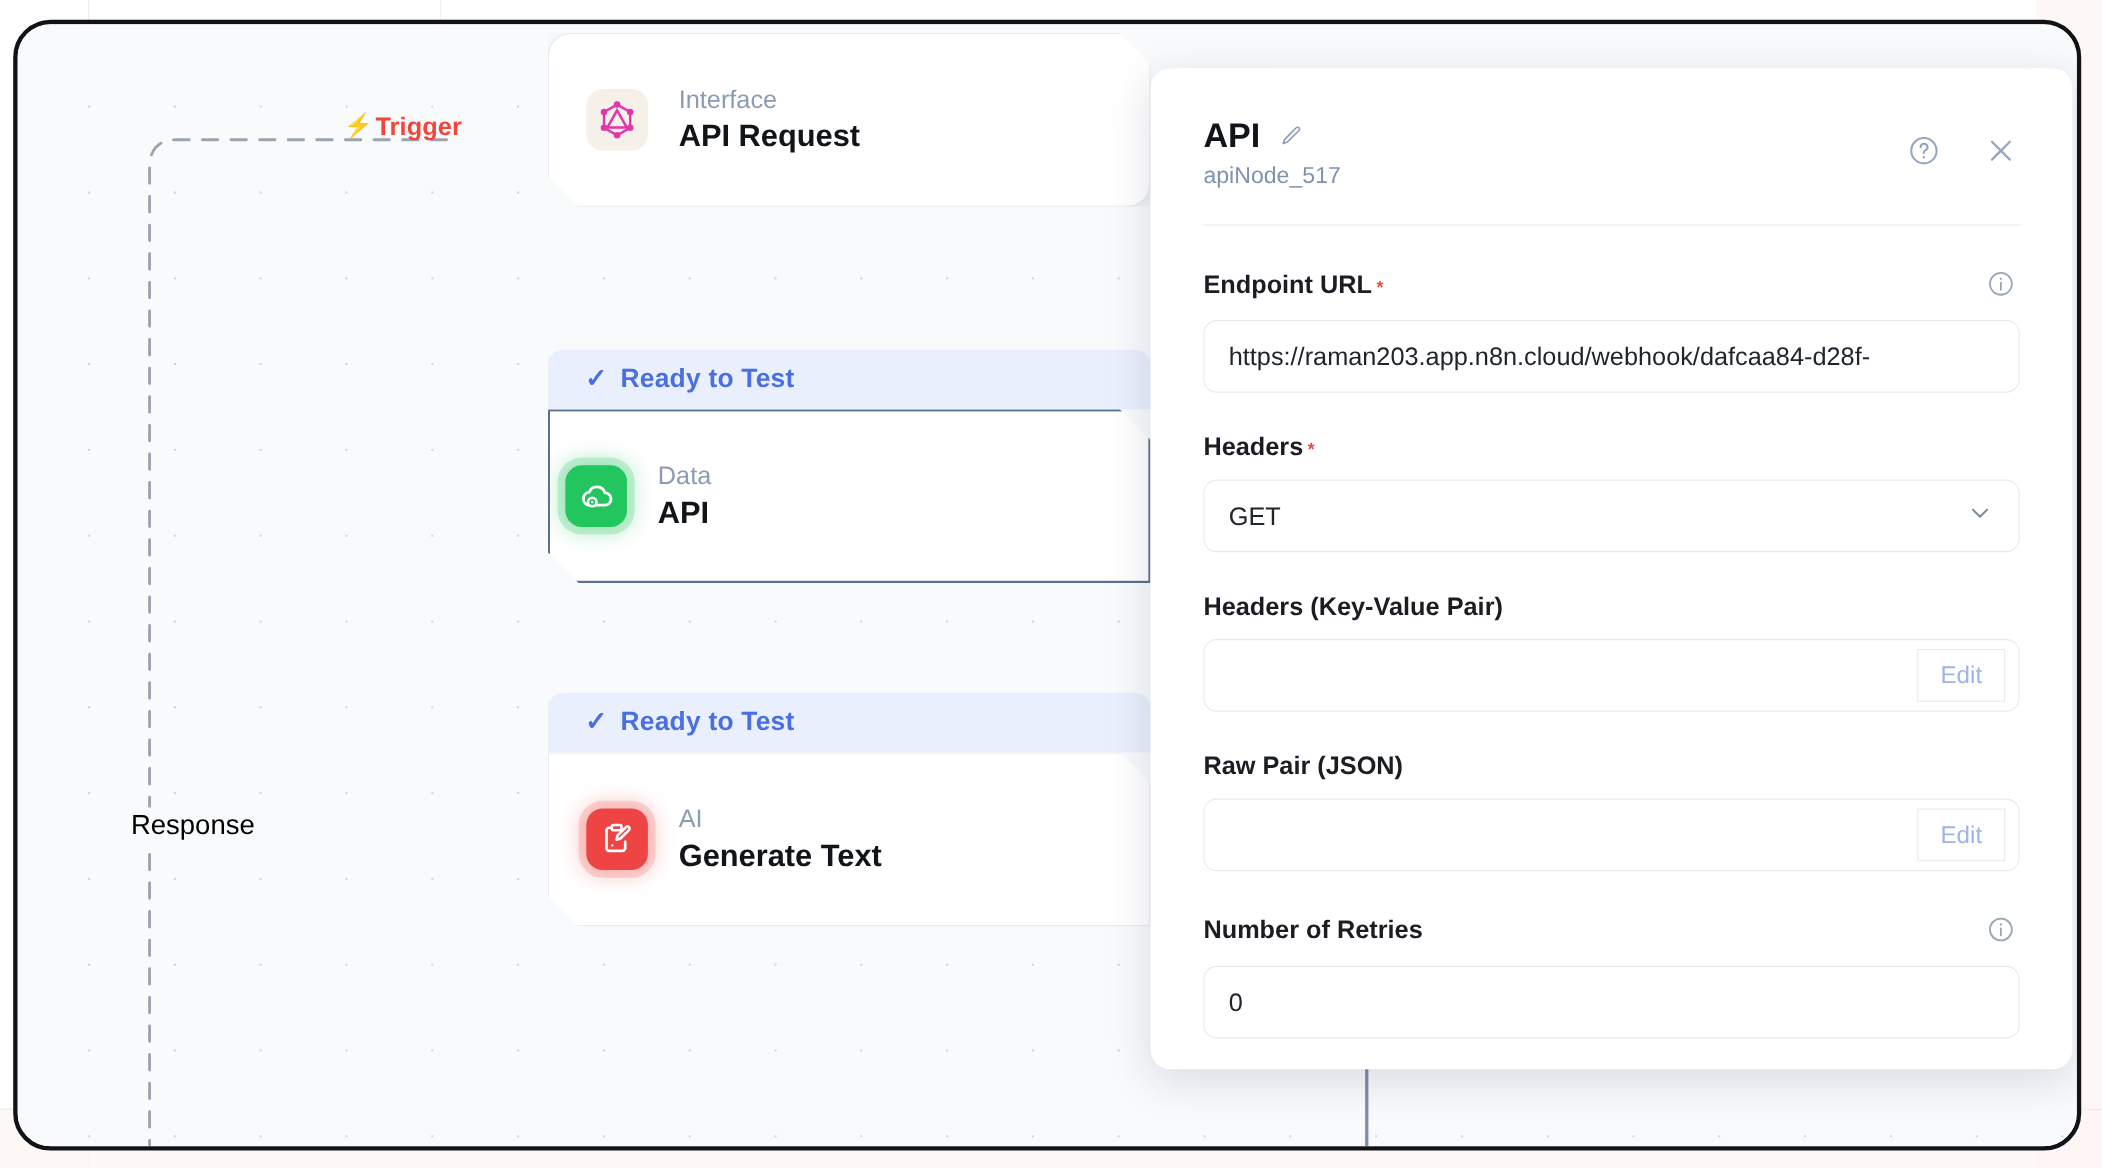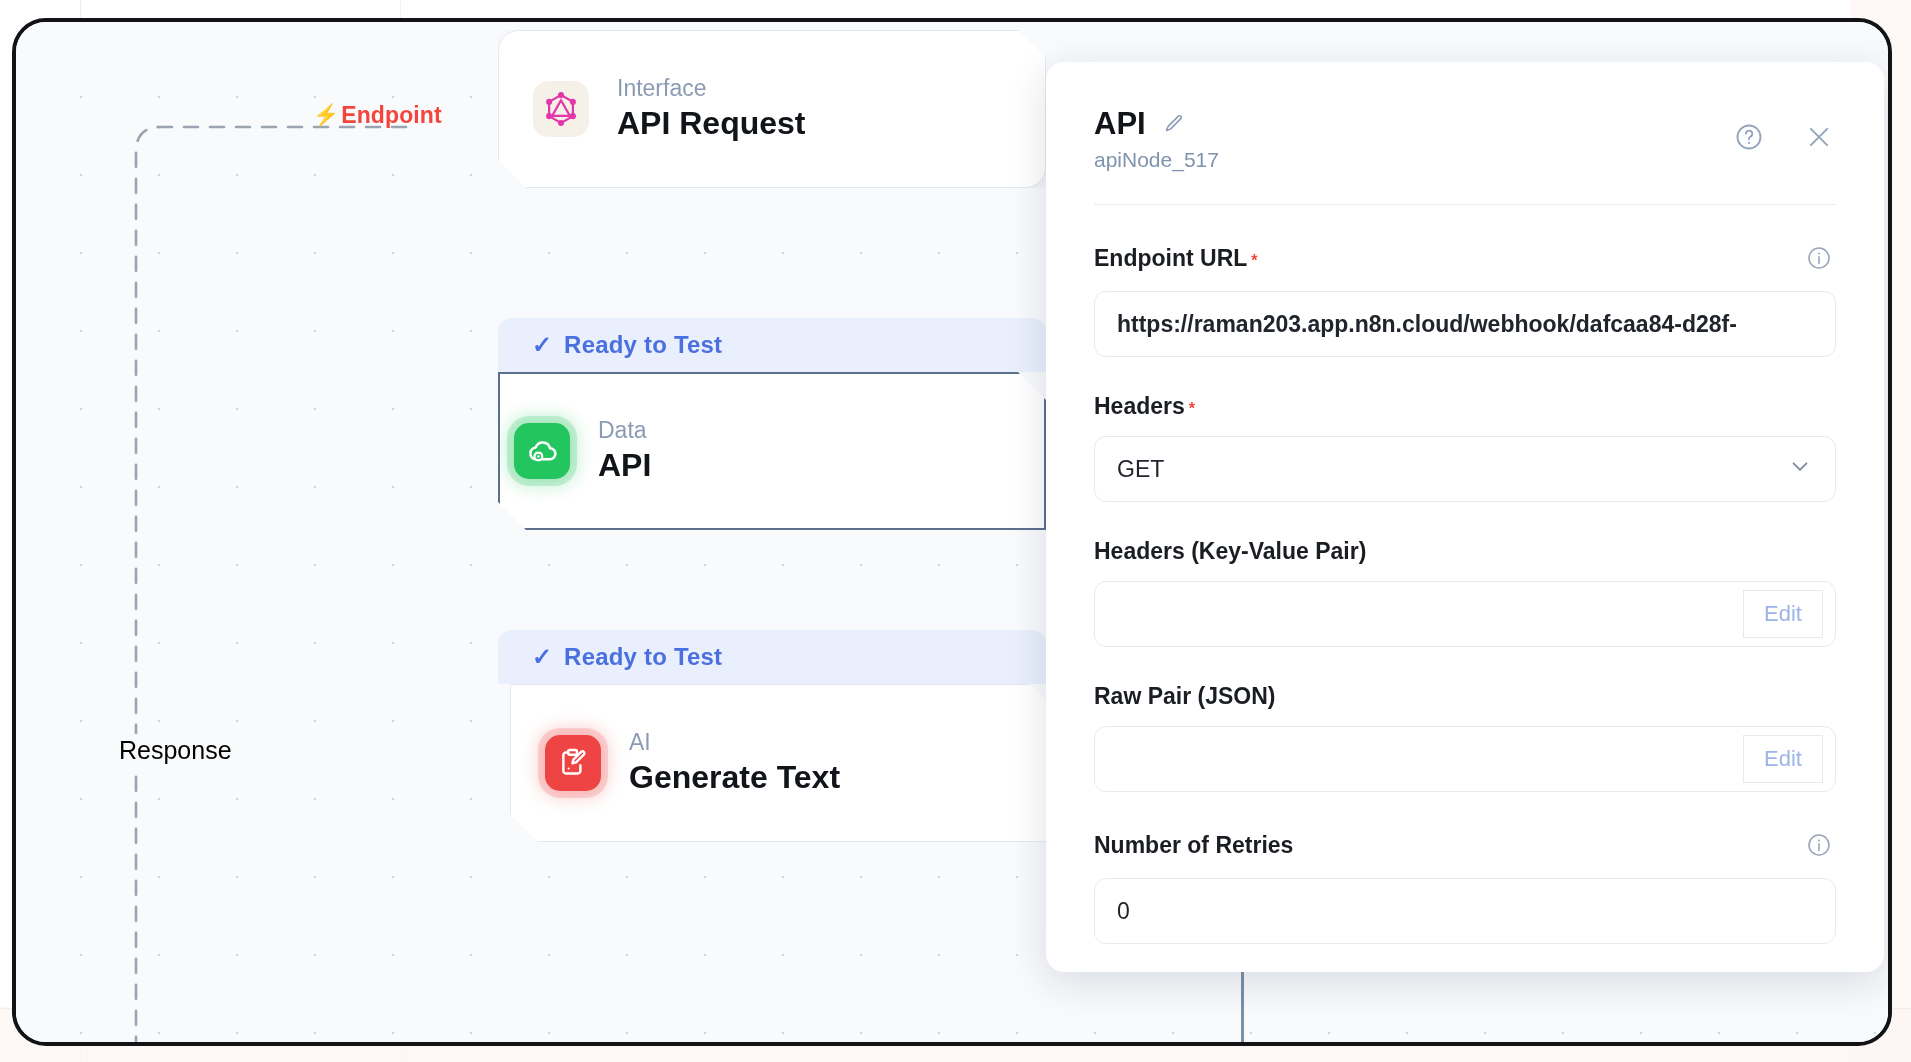--- a/index.html
+++ b/index.html
@@ -69,21 +69,21 @@
   }
   .node-ico{
     width:56px;height:56px;border-radius:15px;
     display:flex;align-items:center;justify-content:center;
     flex:0 0 auto;margin-right:28px;position:relative;
   }
   .node-ico.glow-green{box-shadow:0 0 0 7px rgba(34,197,94,.20), 0 0 18px 6px rgba(34,197,94,.30);}
   .node-ico.glow-red{box-shadow:0 0 0 7px rgba(239,68,68,.18), 0 0 18px 6px rgba(239,68,68,.28);}
   .node-text{display:flex;flex-direction:column;justify-content:center;gap:4px;}
   .node-kind{color:#8b9bb4;font-size:23px;font-weight:400;line-height:1.1;}
-  .node-title{color:#111418;font-size:32px;font-weight:700;line-height:1.15;}
+  .node-title{color:#111418;font-size:28px;font-weight:700;line-height:1.15;}
 
   .ready-badge{
     position:absolute;left:12px;width:548px;height:54px;
     background:#e9effc;border-radius:14px 14px 0 0;
     display:flex;align-items:center;gap:12px;
     padding-left:34px;box-sizing:border-box;
   }
   .ready-badge .chk{color:#4a6fe0;font-size:24px;line-height:1;font-weight:700;}
   .ready-badge .ready-txt{color:#4a6fe0;font-size:24px;font-weight:600;letter-spacing:.2px;}
 
@@ -120,21 +120,21 @@
     font-size:23px;color:#20242b;background:#fff;overflow:hidden;white-space:nowrap;
     position:relative;
   }
   .input.select{justify-content:space-between;}
   .input.with-edit{padding-right:12px;justify-content:flex-end;}
   .edit-btn{
     min-width:78px;height:46px;border:1.5px solid #e6eaf0;border-radius:0;
     display:flex;align-items:center;justify-content:center;
     color:#9db4e8;font-size:22px;font-weight:500;background:#fff;cursor:pointer;
   }
-  .url-text{overflow:hidden;text-overflow:clip;white-space:nowrap;display:block;font-weight:bold;}
+  .url-text{overflow:hidden;text-overflow:clip;white-space:nowrap;display:block;}
 </style>
 </head>
 <body>
 
 <div class="backdrop">
   <div class="hair-v"></div>
   <div class="hair-v2"></div>
   <div class="tint-r"></div>
   <div class="tint-b"></div>
   <div class="hair-h"></div>
@@ -142,21 +142,21 @@
 
 <div class="window">
   <div class="canvas">
 
     <svg class="respond-path" viewBox="0 0 1050 1020">
       <path d="M 390 105 L 145 105 Q 120 105 120 130 L 120 1020" fill="none" stroke="#9aa3af" stroke-width="2.6" stroke-dasharray="14 12" stroke-linecap="round"></path>
     </svg>
 
     <div class="trigger-label">
       <span class="bolt">⚡</span>
-      <span>Endpoint</span>
+      <span>Trigger</span>
     </div>
 
     <div class="response-label">Response</div>
 
     <div class="node-col">
 
       <div class="handle" style="top:166px;"></div>
       <div class="conn-line" style="top:178px;height:110px;"></div>
       <div class="handle" style="top:282px;"></div>
 
@@ -201,21 +201,21 @@
         <div class="node-text">
           <span class="node-kind">Data</span>
           <span class="node-title">API</span>
         </div>
       </div>
 
       <div class="ready-badge" style="top:608px;">
         <span class="chk">✓</span>
         <span class="ready-txt">Ready to Test</span>
       </div>
-      <div class="node-card" style="top:662px;height:158px;margin-left:12px;">
+      <div class="node-card" style="top:662px;height:158px;">
         <div class="node-ico glow-red" style="background:#ef4444;">
           <svg width="34" height="34" viewBox="0 0 24 24" fill="none" stroke="#ffffff" stroke-width="1.7" stroke-linecap="round" stroke-linejoin="round">
             <path d="M8.6 4.6H7a1.8 1.8 0 0 0-1.8 1.8v11.2A1.8 1.8 0 0 0 7 19.4h8.4a1.8 1.8 0 0 0 1.8-1.8v-4"></path>
             <rect x="8.6" y="2.8" width="6.2" height="3.4" rx="1.1"></rect>
             <path d="M19.6 6.1 14.2 11.5l-2.6.7.7-2.6 5.4-5.4a1.3 1.3 0 0 1 1.9 1.9z"></path>
             <circle cx="8.9" cy="15.9" r=".75" fill="#ffffff" stroke="none"></circle>
           </svg>
         </div>
         <div class="node-text">
           <span class="node-kind">AI</span>

